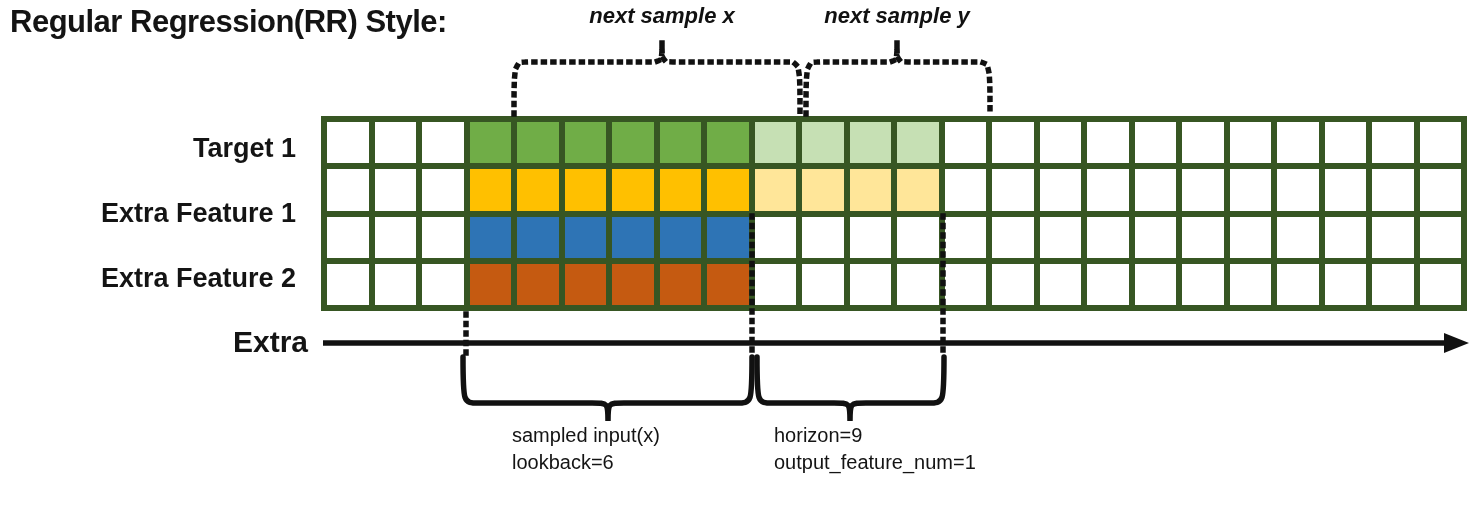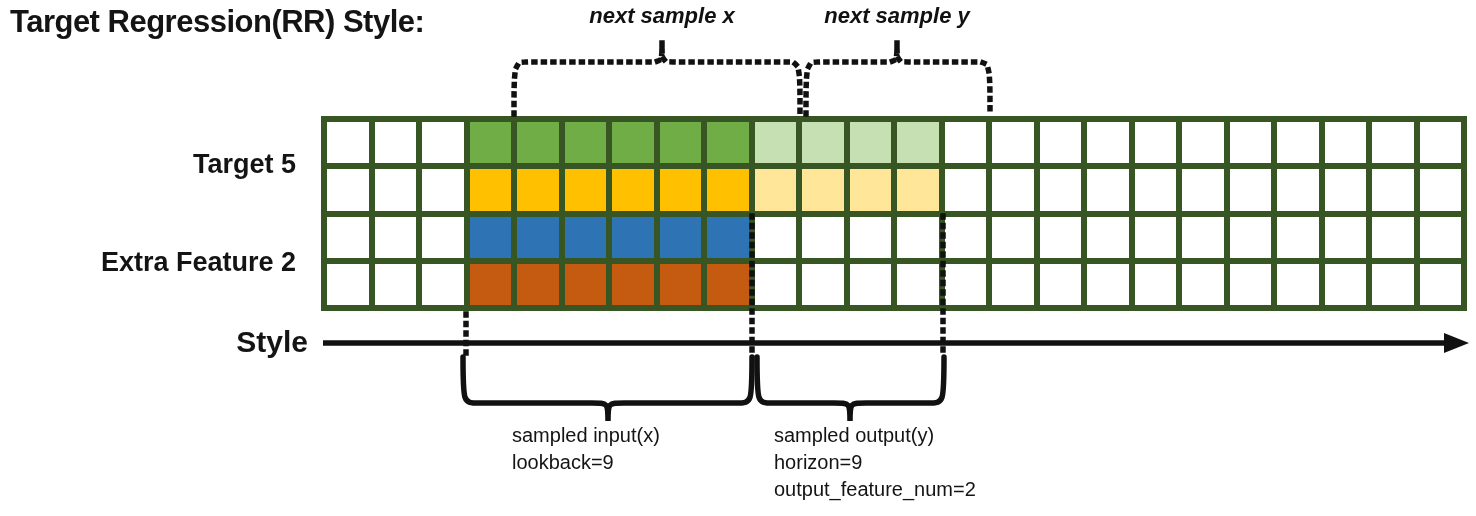--- a/index.html
+++ b/index.html
@@ -94,27 +94,28 @@
     white-space: nowrap;
   }
   #input-note { left: 512px; }
   #output-note { left: 774px; }
 </style>
 </head>
 <body>
 
 <div id="canvas">
 
-  <div class="title">Target Regression(RR) Style:</div>
+  <div class="title">Regular Regression(RR) Style:</div>
 
   <div class="top-label" id="next-sample-y-label">next sample y</div>
   <div class="top-label" id="next-sample-x-label">next sample x</div>
 
   <div id="row-labels">
-      <div class="row-label">Target 5</div>
+      <div class="row-label">Target 1</div>
+      <div class="row-label">Extra Feature 1</div>
       <div class="row-label">Extra Feature 2</div>
     </div>
 
   <div id="grid" style="background: rgb(55, 86, 35);">
       <div class="cell" style="background: rgb(255, 255, 255);"></div>
       <div class="cell" style="background: rgb(255, 255, 255);"></div>
       <div class="cell" style="background: rgb(255, 255, 255);"></div>
       <div class="cell" style="background: rgb(112, 173, 71);"></div>
       <div class="cell" style="background: rgb(112, 173, 71);"></div>
       <div class="cell" style="background: rgb(112, 173, 71);"></div>
@@ -221,25 +222,24 @@
     <line x1="943" y1="216" x2="943" y2="358" stroke="#111" stroke-width="5.5" stroke-dasharray="1 8.5" stroke-linecap="square"></line>
 
     <line x1="323" y1="343" x2="1446" y2="343" stroke="#111" stroke-width="5.5"></line>
     <polygon points="1444,333 1444,353 1469,343" fill="#111"></polygon>
 
     <path d="M 463,357 C 463,403 463,403 479,403 L 592,403 C 608,403 608,403 608,421 C 608,403 608,403 624,403 L 736,403 C 752,403 752,403 752,357" fill="none" stroke="#111" stroke-width="5.5" stroke-linecap="round"></path>
 
     <path d="M 757,357 C 757,403 757,403 773,403 L 834,403 C 850,403 850,403 850,421 C 850,403 850,403 866,403 L 928,403 C 944,403 944,403 944,357" fill="none" stroke="#111" stroke-width="5.5" stroke-linecap="round"></path>
   </svg>
 
-  <div class="time-label">Style</div>
+  <div class="time-label">Extra</div>
 
   <div class="bottom-note" id="input-note">
     <div>sampled input(x)</div>
-    <div>lookback=9</div>
+    <div>lookback=6</div>
   </div>
   <div class="bottom-note" id="output-note">
-    <div>sampled output(y)</div>
     <div>horizon=9</div>
-    <div>output_feature_num=2</div>
+    <div>output_feature_num=1</div>
   </div>
 
 </div>
 
 </body></html>

